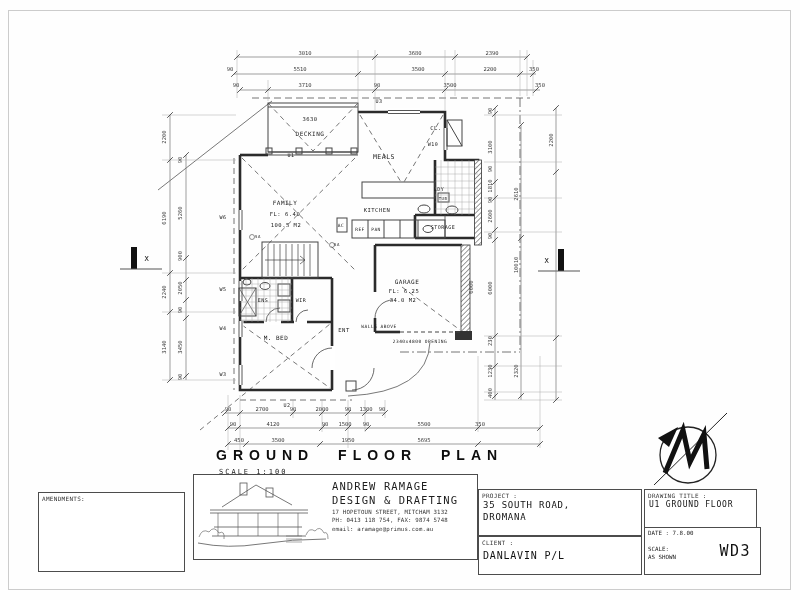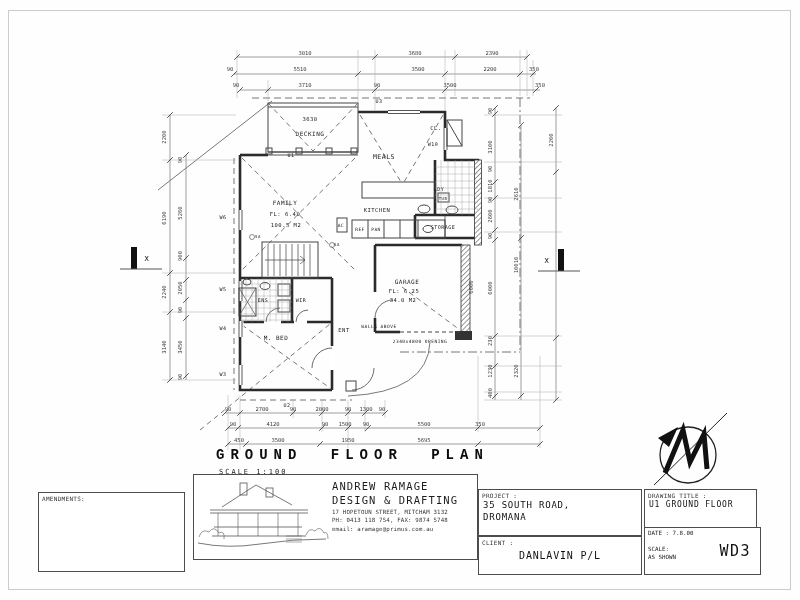--- a/index.html
+++ b/index.html
@@ -1,30 +1,30 @@
 <!DOCTYPE html>
 <html><head>
 <meta charset="utf-8">
 <style>
   html,body{margin:0;padding:0;}
   body{width:800px;height:600px;position:relative;background:#fefefe;font-family:"Liberation Sans",sans-serif;overflow:hidden;}
   .page-border{position:absolute;left:8px;top:10px;right:9px;bottom:10px;border:1px solid #cccccc;}
   svg.plan{position:absolute;left:0;top:0;}
-  .plan-title{position:absolute;left:216px;top:447px;font-size:14px;font-weight:bold;letter-spacing:6px;word-spacing:14px;color:#0d0d0d;font-family:Liberation Mono, monospace;}
+  .plan-title{position:absolute;left:216px;top:447px;font-size:14px;font-weight:bold;letter-spacing:6px;word-spacing:14px;color:#0d0d0d;font-family:Liberation Sans, sans-serif;}
   .plan-scale{position:absolute;left:219px;top:468px;font-size:7px;letter-spacing:2px;color:#222;font-family:"DejaVu Sans Mono",monospace;}
   .tb{position:absolute;border:1.5px solid #4c4c4c;background:#ffffff;box-sizing:border-box;}
   #tb-amend{left:38px;top:492px;width:147px;height:80px;}
   #tb-firm{left:193px;top:474px;width:285px;height:86px;display:flex;}
   #tb-project{left:478px;top:489px;width:164px;height:47px;}
   #tb-client{left:478px;top:536px;width:164px;height:39px;}
   #tb-drawtitle{left:644px;top:489px;width:113px;height:50px;}
   #tb-drawinfo{left:644px;top:527px;width:117px;height:48px;position:absolute;}
   .tb-small{display:block;font-size:6px;padding:2px 3px 0 3px;color:#333;font-family:"DejaVu Sans Mono",monospace;letter-spacing:0.3px;}
   .tb-val{font-size:9px;padding:1px 4px;color:#111;font-family:"DejaVu Sans Mono",monospace;letter-spacing:0.8px;}
-  .tb-val.big{font-size:10px;padding-top:4px;text-align:center;}
+  .tb-val.big{font-size:10px;padding-top:4px;}
   .sketch{width:136px;height:82px;flex:none;}
   .firm-text{padding:5px 3px 0 2px;}
   .firm-name{font-size:10.5px;letter-spacing:1.1px;color:#1d1d1d;margin-bottom:2px;font-family:"DejaVu Sans Mono",monospace;white-space:nowrap;}
   .firm-addr{font-size:5.7px;letter-spacing:0.2px;color:#333;margin-top:2.5px;font-family:"DejaVu Sans Mono",monospace;white-space:nowrap;}
   .wd3{position:absolute;right:9px;top:14px;font-size:15px;letter-spacing:1.5px;color:#111;font-family:"DejaVu Sans Mono",monospace;}
   .di-line{font-size:5.8px;padding:2px 3px 0 3px;color:#222;font-family:"DejaVu Sans Mono",monospace;}
   text.dim{fill:#3c3c3c;font-family:"DejaVu Sans Mono",monospace;text-anchor:middle;}
   text.lbl{fill:#1a1a1a;font-family:"DejaVu Sans Mono",monospace;text-anchor:middle;letter-spacing:0.5px;}
 </style>
 </head>

